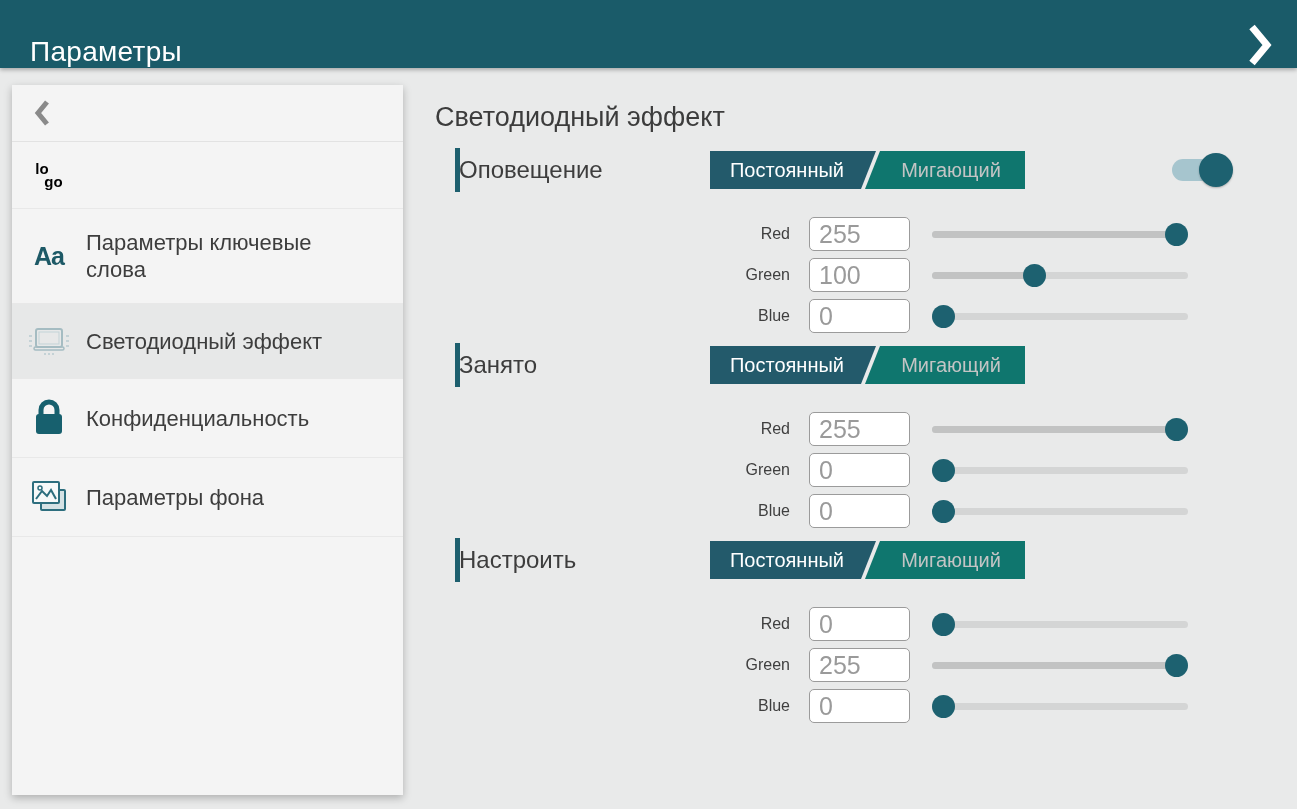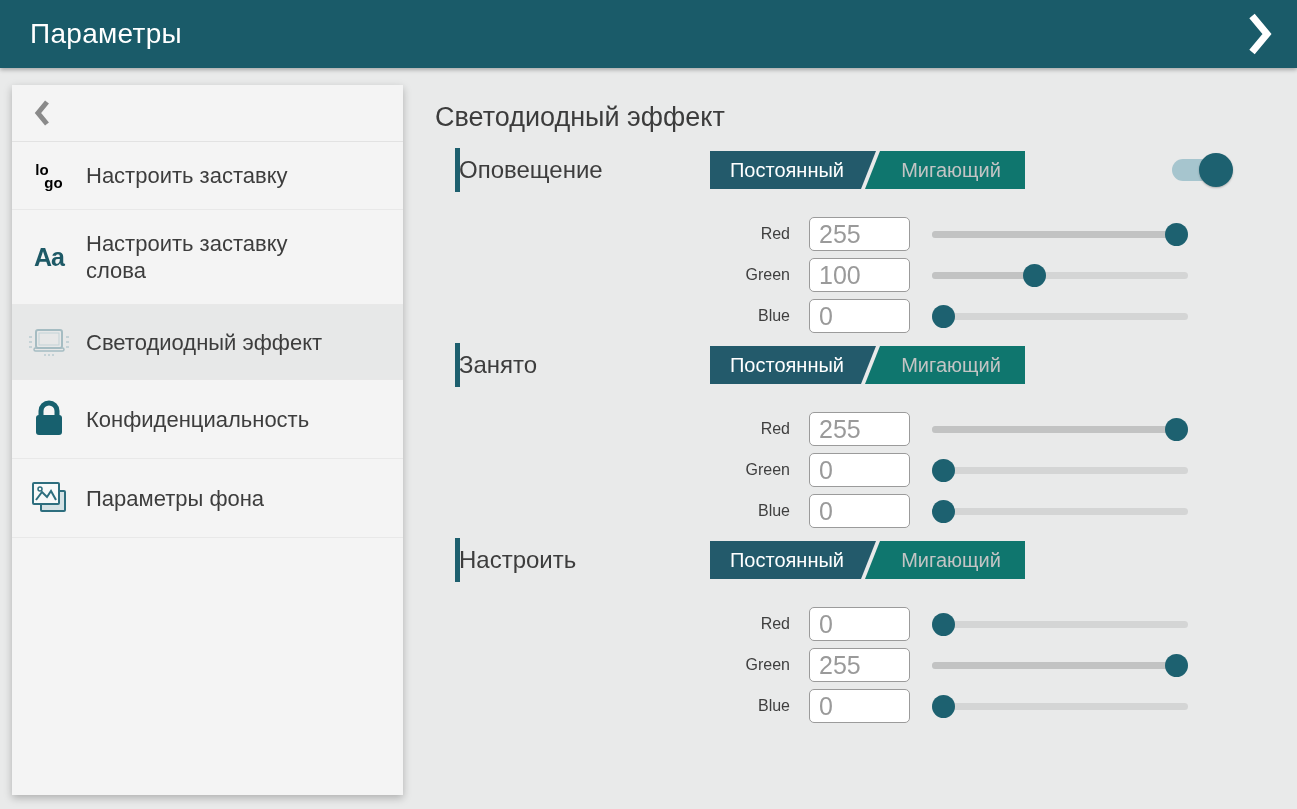--- a/index.html
+++ b/index.html
@@ -6,21 +6,21 @@
   body{
     width:1297px;height:809px;position:relative;overflow:hidden;
     background:#e9eaea;
     font-family:"Liberation Sans", sans-serif;
     -webkit-font-smoothing:antialiased;
   }
 
   
   .appbar{
     position:absolute;top:0;left:0;right:0;height:68px;
-    background:#1a5b69;display:flex;align-items:center;
+    background:#1a5b69;display:flex;align-items:flex-end;
     box-shadow:0 2px 4px rgba(0,0,0,.28);z-index:10;
   }
   .appbar-title{color:#ffffff;font-size:28px;margin-left:30px;font-weight:400;letter-spacing:.3px;}
   .appbar-fwd{margin-left:auto;margin-right:20px;width:34px;height:46px;display:flex;align-items:center;justify-content:center;cursor:pointer;}
 
   
   .sidebar{
     position:absolute;left:12px;top:85px;width:391px;height:710px;
     background:#f4f4f4;box-shadow:0 3px 8px rgba(0,0,0,.25);z-index:5;
   }
@@ -88,28 +88,27 @@
     </svg>
   </div>
 
   <div class="side-item">
     <div class="icon-cell">
       <div class="logo-icon">
         <span>lo</span>
         <span class="l2">go</span>
       </div>
     </div>
-    <div class="side-label">Настроить заставку</div>
   </div>
 
   <div class="side-item">
     <div class="icon-cell">
       <span class="aa-icon">Aa</span>
     </div>
-    <div class="side-label" style="width:230px;">Настроить заставку слова</div>
+    <div class="side-label" style="width:230px;">Параметры ключевые слова</div>
   </div>
 
   <div class="side-item selected">
     <div class="icon-cell">
       <svg width="44" height="34" viewBox="0 0 44 34">
         <rect x="9" y="5" width="26" height="18" rx="2" fill="none" stroke="#a5bcc2" stroke-width="2"></rect>
         <rect x="12" y="8" width="20" height="12" fill="none" stroke="#c3d3d7" stroke-width="1"></rect>
         <rect x="7" y="23" width="30" height="3" rx="1.5" fill="none" stroke="#a5bcc2" stroke-width="1.5"></rect>
         <g stroke="#b9cbd0" stroke-width="1.5">
           <line x1="2" y1="12" x2="5" y2="12"></line>

